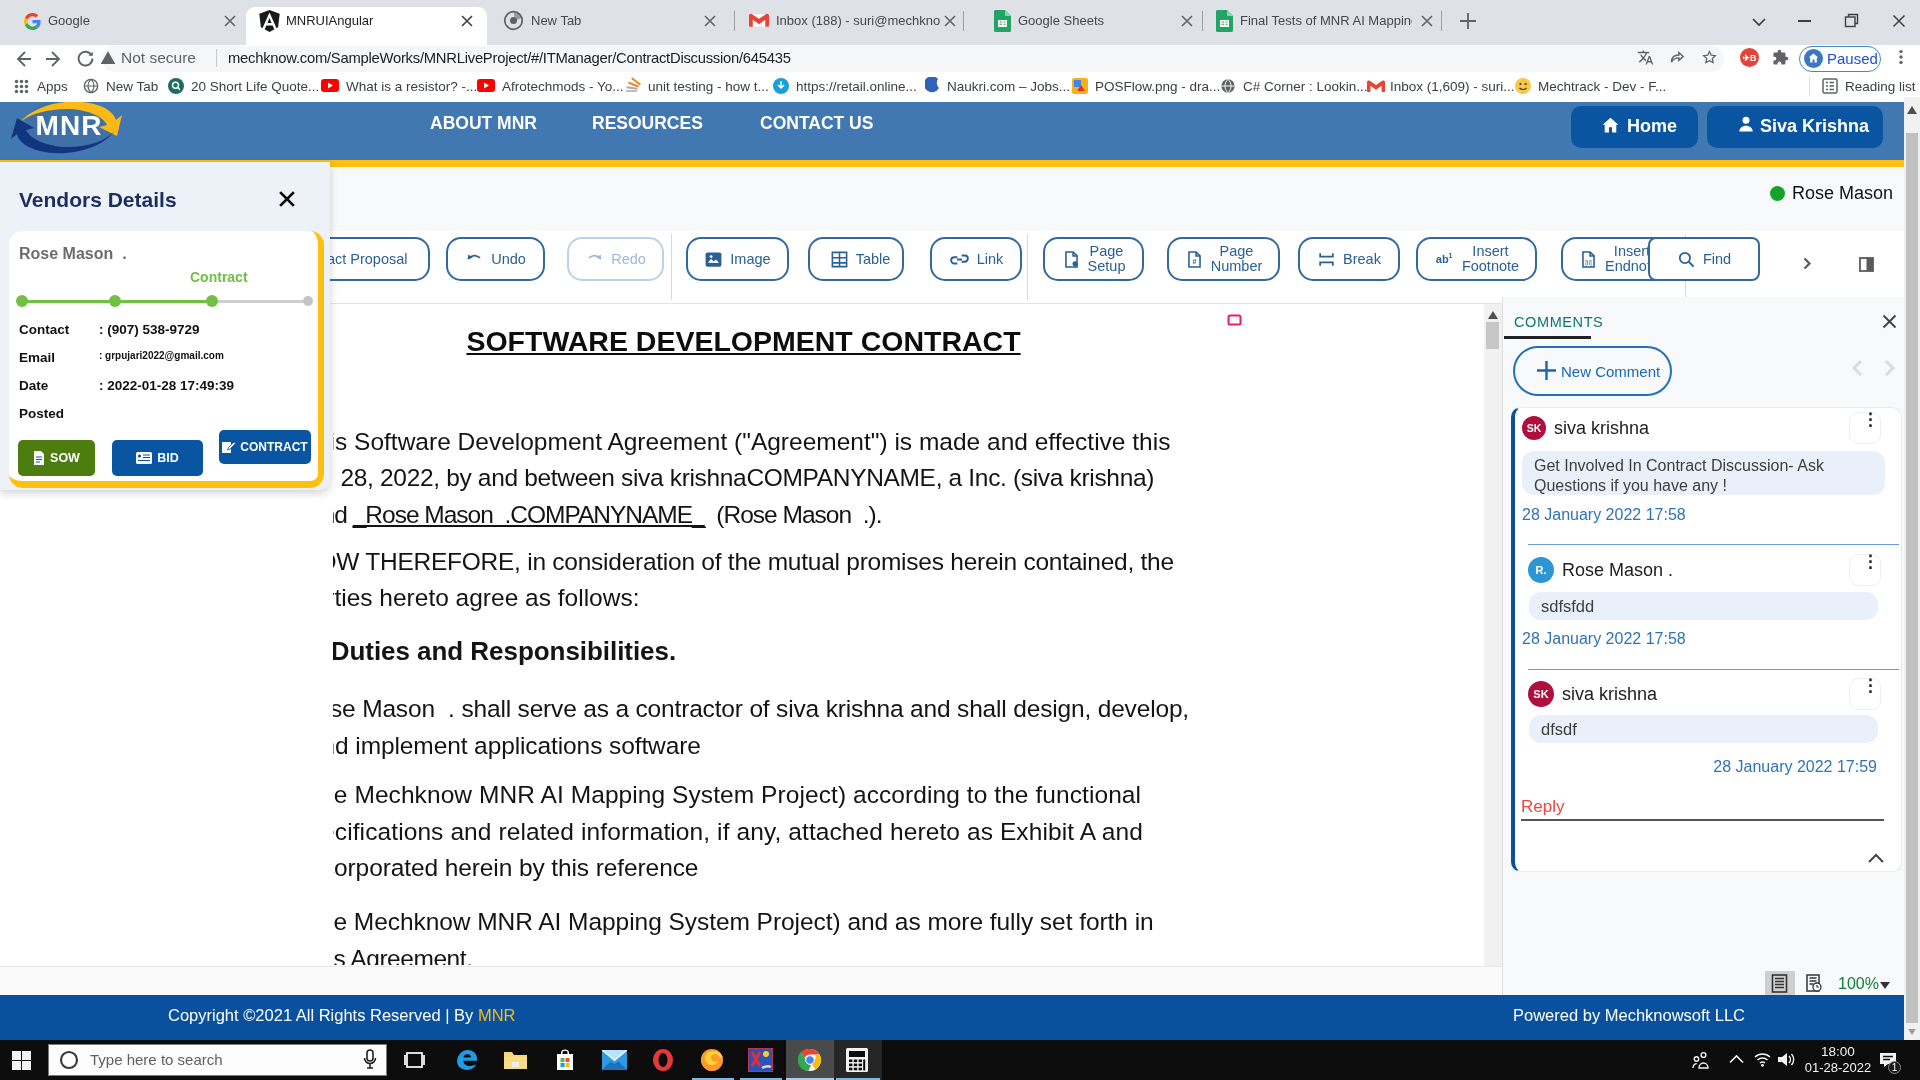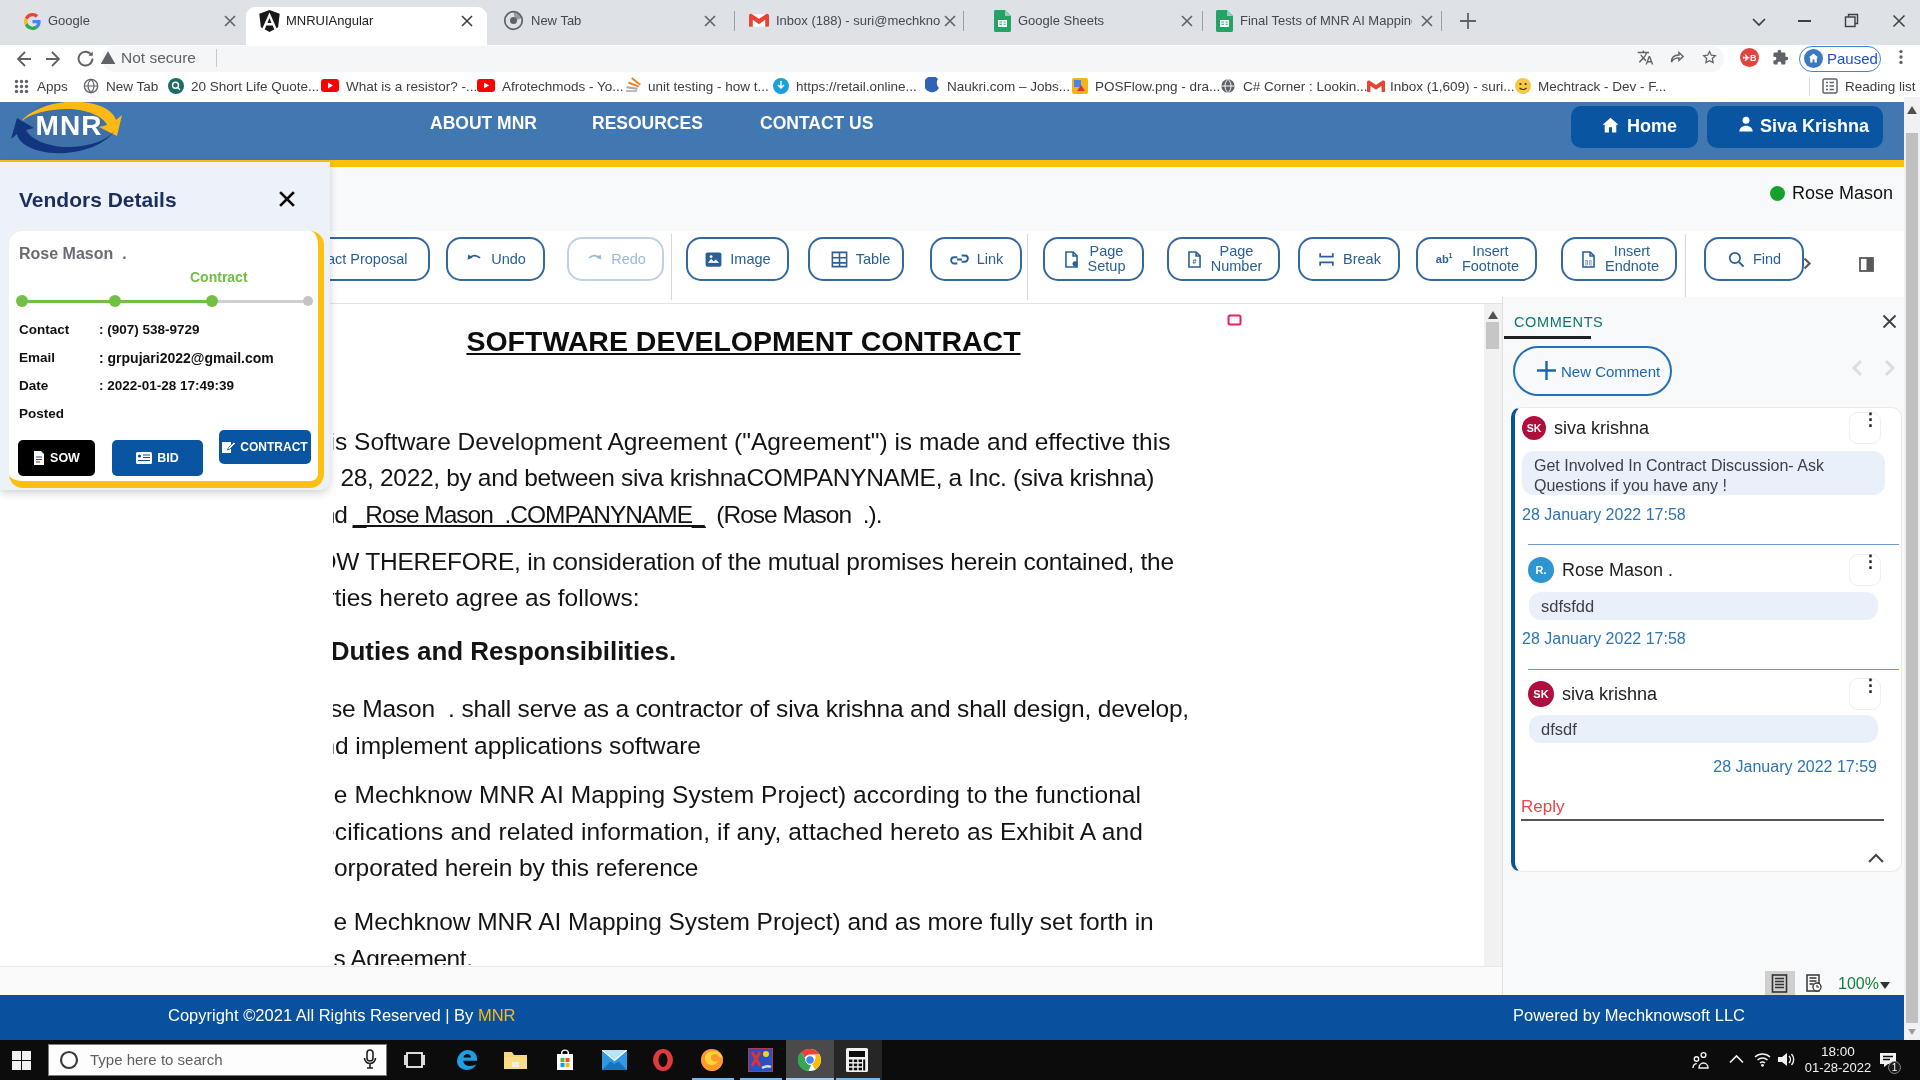--- a/index.html
+++ b/index.html
@@ -112,20 +112,21 @@
       <path d="M13.7 5A6.5 6.5 0 1 0 14.5 8" fill="none" stroke="#5f6368" stroke-width="1.8"></path>
       <path d="M14.8 1.5v4h-4z" fill="#5f6368"></path>
     </svg>
 
   <div class="abs" style="left:102px;top:0.5px;width:1622px;height:26px;background:#f5f6f7;border-radius:13px;"></div>
   <svg class="abs" style="left:100px;top:5px" width="16" height="16" viewBox="0 0 24 24">
       <path fill="#5f6368" d="M12 2L1 21h22L12 2zm1 14h-2v2h2v-2zm0-7h-2v5h2V9z"></path>
     </svg>
   <div class="abs" style="left:121px;top:1px;height:24px;font-size:15.5px;line-height:24px;color:#5f6368;">Not secure</div>
   <div class="abs" style="left:216px;top:4px;width:1px;height:18px;background:#c6c9cc;"></div>
+  <div class="abs" style="left:228px;top:1px;height:24px;font-size:14.8px;line-height:24px;color:#202124;letter-spacing:-0.25px;">mechknow.com/SampleWorks/MNRLiveProject/#/ITManager/ContractDiscussion/645435</div>
 
   <svg class="abs" style="left:1637px;top:4px" width="17" height="17" viewBox="0 0 24 24">
       <path fill="#5f6368" d="M12.9 15l-2.6-2.4c1.8-2 3.1-4.3 3.8-6.6H17V4h-7V2H8v2H1v2h11.2c-.6 1.9-1.7 3.7-3.2 5.3-1-1.1-1.8-2.3-2.4-3.3H4.5c.7 1.6 1.8 3.2 3.1 4.6L2.5 18 4 19.4l5-5 3.1 3.1.8-2.5zM18.5 10h-2L12 22h2l1.1-3h4.8l1.1 3h2l-4.5-12zm-2.6 7l1.6-4.3 1.6 4.3h-3.2z"></path>
     </svg>
   <svg class="abs" style="left:1669px;top:4px" width="17" height="17" viewBox="0 0 24 24">
       <path fill="none" stroke="#5f6368" stroke-width="2" d="M14 5l6 5.5L14 16v-3.5C8 12.5 5 15 3.5 18.5 3.5 12 7 8.5 14 8.5z"></path>
     </svg>
   <svg class="abs" style="left:1701px;top:4px" width="17" height="17" viewBox="0 0 24 24">
       <path fill="none" stroke="#5f6368" stroke-width="1.8" d="M12 3.6l2.5 5.2 5.7.7-4.2 4 1.1 5.6L12 16.4 6.9 19.1 8 13.5l-4.2-4 5.7-.7z"></path>
     </svg>
@@ -321,21 +322,21 @@
       </div>
     <div class="tbtn" style="left:1561px;width:116px;">
         <svg width="19" height="19" viewBox="0 0 24 24">
           <path fill="none" stroke="#2a6096" stroke-width="2" d="M5 2.5h9l5 5v14H5z"></path>
           <path fill="none" stroke="#2a6096" stroke-width="2" d="M14 2.5v5h5"></path>
           <text x="12" y="19" font-size="8" fill="#2a6096" text-anchor="middle">[ii]</text>
         </svg>
         <span class="two">Insert<br>Endnote</span>
       </div>
     <div class="abs" style="left:1685px;top:3px;width:1px;height:66px;background:#d8d8d8;"></div>
-    <div class="tbtn" style="left:1704px;width:100px;"><svg width="19" height="19" viewBox="0 0 24 24">
+    <div class="tbtn" style="left:1648px;width:112px;border-radius:8px;"><svg width="19" height="19" viewBox="0 0 24 24">
           <circle cx="10" cy="10" r="6.5" fill="none" stroke="#2a6096" stroke-width="2.2"></circle>
           <path d="M15 15l6 6" stroke="#2a6096" stroke-width="2.6"></path>
         </svg>Find</div>
     <svg class="abs" style="left:1803px;top:26px" width="9" height="13" viewBox="0 0 9 13">
         <path d="M1.5 1.5l5 5-5 5" fill="none" stroke="#5a5a5a" stroke-width="2.2"></path>
       </svg>
     <svg class="abs" style="left:1859px;top:26px" width="15" height="15" viewBox="0 0 15 15">
         <rect x="1" y="1" width="13" height="13" fill="none" stroke="#5a5a5a" stroke-width="1.8"></rect>
         <rect x="7.5" y="1" width="6.5" height="13" fill="#5a5a5a"></rect>
       </svg>
@@ -444,26 +445,26 @@
   <div class="abs" style="left:22px;top:137.5px;width:190px;height:3px;background:#72c043;"></div>
   <div class="abs" style="left:212px;top:137.5px;width:96px;height:3px;background:#cfcfcf;"></div>
   <div class="abs" style="left:16px;top:133px;width:12px;height:12px;border-radius:50%;background:#72c043;"></div>
   <div class="abs" style="left:109px;top:133px;width:12px;height:12px;border-radius:50%;background:#72c043;"></div>
   <div class="abs" style="left:206px;top:133px;width:12px;height:12px;border-radius:50%;background:#72c043;"></div>
   <div class="abs" style="left:303px;top:134px;width:10px;height:10px;border-radius:50%;background:#c4c4c4;"></div>
 
   <div class="abs" style="left:19px;top:160px;font-size:13.5px;font-weight:bold;color:#111;">Contact</div>
   <div class="abs" style="left:99px;top:160px;font-size:13.5px;font-weight:bold;color:#111;">: (907) 538-9729</div>
   <div class="abs" style="left:19px;top:188px;font-size:13.5px;font-weight:bold;color:#111;">Email</div>
-  <div class="abs" style="left:99px;top:188px;font-size:14px;font-weight:bold;color:#111;">: grpujari2022@gmail.com</div>
+  <div class="abs" style="left:99px;top:188px;font-size:10px;font-weight:bold;color:#111;">: grpujari2022@gmail.com</div>
   <div class="abs" style="left:19px;top:216px;font-size:13.5px;font-weight:bold;color:#111;">Date</div>
   <div class="abs" style="left:99px;top:216px;font-size:13.5px;font-weight:bold;color:#111;">: 2022-01-28 17:49:39</div>
   <div class="abs" style="left:19px;top:244px;font-size:13.5px;font-weight:bold;color:#111;">Posted</div>
 
-  <div class="abs" style="left:18px;top:278px;width:77px;height:36px;background:#000000;border-radius:5px;color:#fff;font-size:12.5px;font-weight:bold;display:flex;align-items:center;justify-content:center;gap:5px;">
+  <div class="abs" style="left:18px;top:278px;width:77px;height:36px;background:#4d7c0f;border-radius:5px;color:#fff;font-size:12.5px;font-weight:bold;display:flex;align-items:center;justify-content:center;gap:5px;">
     <svg width="12" height="14" viewBox="0 0 12 14">
         <path d="M1 0h7l3 3v11H1z" fill="#fff"></path>
         <path d="M3 6h6M3 8.5h6M3 11h4" stroke="#0a55a2" stroke-width="1"></path>
       </svg>SOW</div>
   <div class="abs" style="left:112px;top:278px;width:91px;height:36px;background:#0a55a2;border-radius:5px;color:#fff;font-size:12.5px;font-weight:bold;display:flex;align-items:center;justify-content:center;gap:5px;">
     <svg width="16" height="12" viewBox="0 0 16 12">
         <rect x="0" y="0" width="16" height="12" rx="1.5" fill="#fff"></rect>
         <circle cx="3.5" cy="4" r="1.6" fill="#0a55a2"></circle>
         <path d="M7 3h7M7 5.5h7M2 8.5h12" stroke="#0a55a2" stroke-width="1.2"></path>
       </svg>BID</div>

